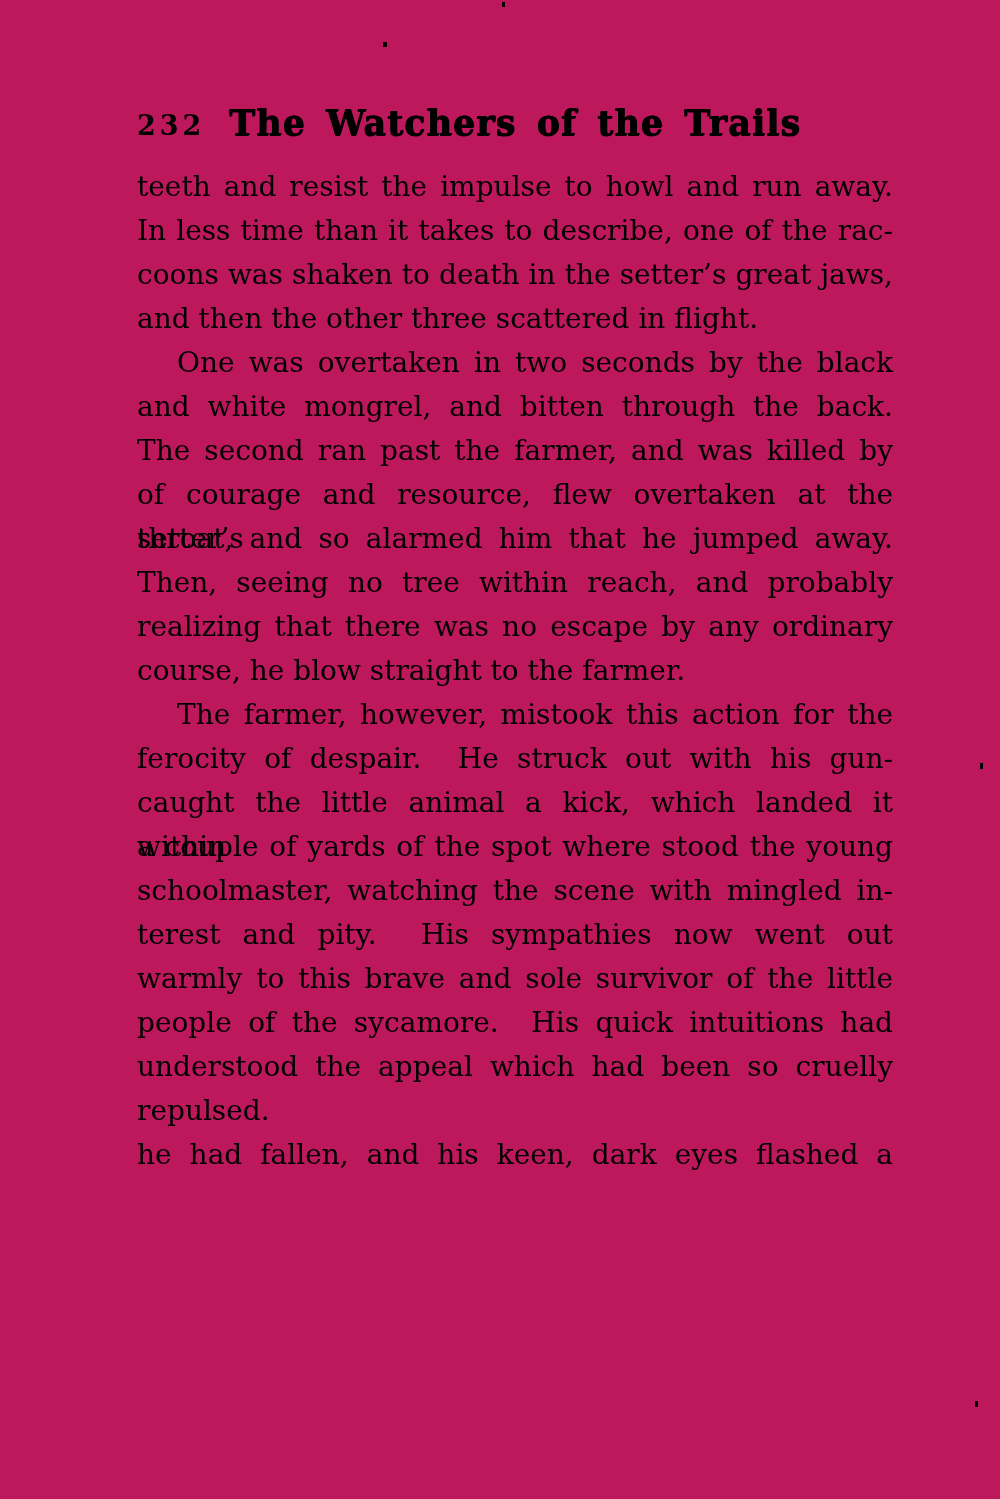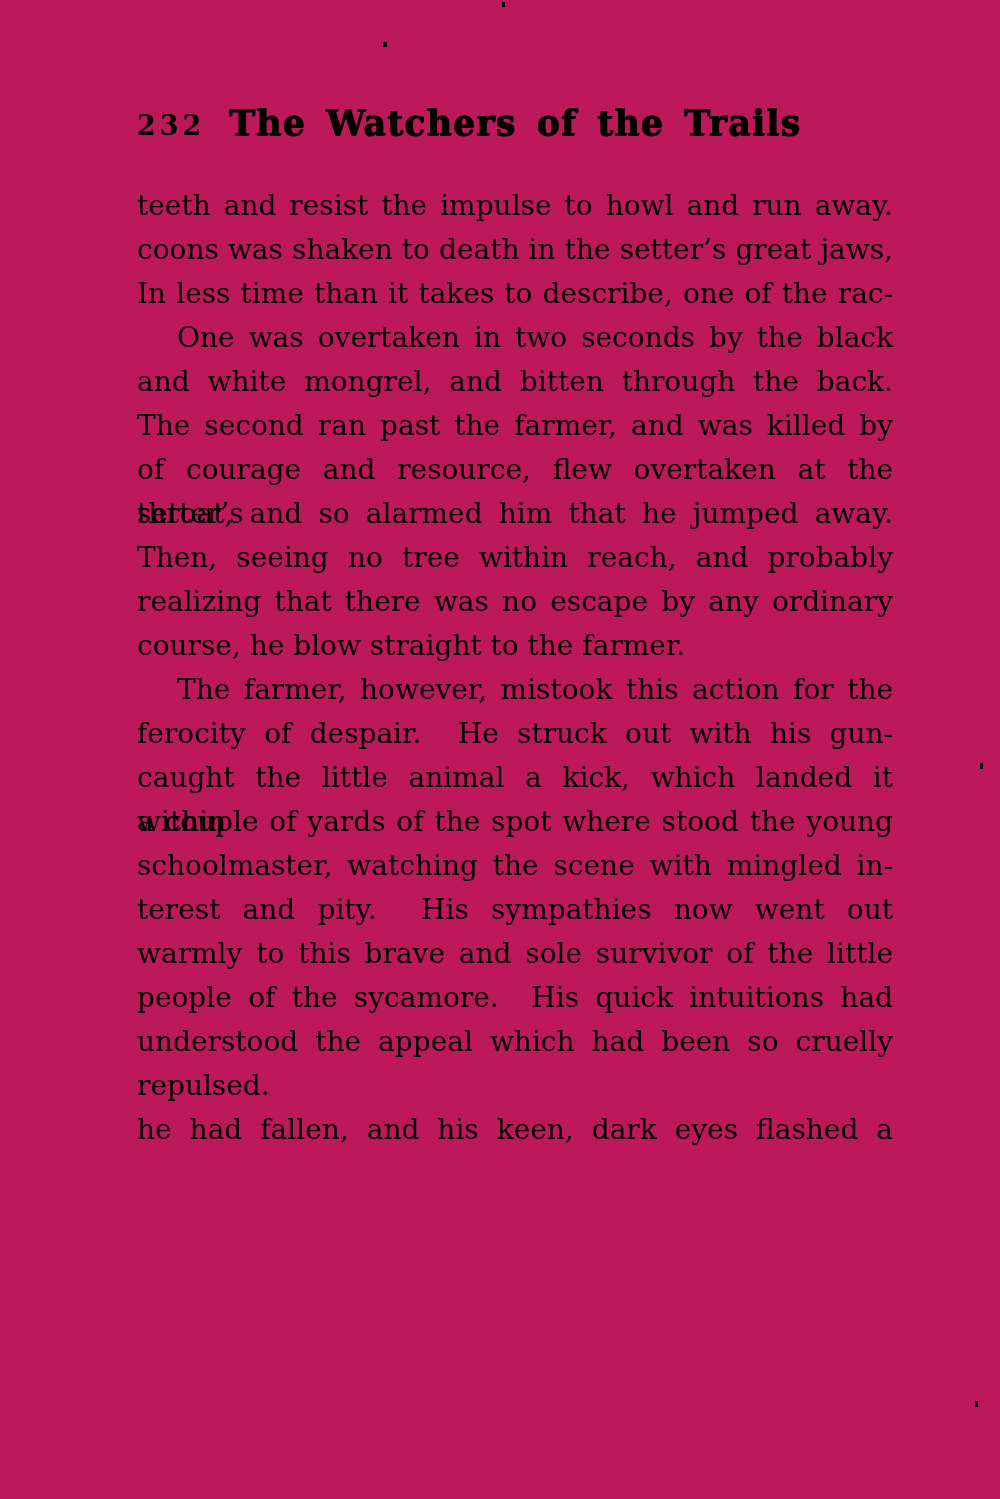--- a/index.html
+++ b/index.html
@@ -39,21 +39,21 @@
     font-size: 35px;
     font-weight: 700;
     letter-spacing: 1px;
     word-spacing: 7px;
     text-shadow: 0.8px 0 0 #000, 0 0.4px 0 #000;
     transform: scaleY(1.03);
   }
   
   .text-block {
     position: absolute;
-    top: 184px;
+    top: 165px;
     left: 137px;
     width: 756px;
     font-size: 28px;
     line-height: 44px;
     color: #000;
   }
   .line {
     text-align: justify;
     text-align-last: justify;
     -moz-text-align-last: justify;
@@ -85,22 +85,23 @@
   <span class="speck speck-3"></span>
   <span class="speck speck-4"></span>
 
   <header class="running-head">
     <span class="folio">232</span>
     <span class="head-title">The Watchers of the Trails</span>
   </header>
 
   <main class="text-block" id="text-block">
       <div class="line">teeth and resist the impulse to howl and run away.</div>
+      <div class="line">In less time than it takes to describe, one of the rac-</div>
       <div class="line">coons was shaken to death in the setter’s great jaws,</div>
-      <div class="line">In less time than it takes to describe, one of the rac-</div>
+      <div class="line para-end">and then the other three scattered in flight.</div>
       <div class="line indent">One was overtaken in two seconds by the black</div>
       <div class="line">and white mongrel, and bitten through the back.</div>
       <div class="line">The second ran past the farmer, and was killed by</div>
       <div class="line">of courage and resource, flew overtaken at the setter’s</div>
       <div class="line">throat, and so alarmed him that he jumped away.</div>
       <div class="line">Then, seeing no tree within reach, and probably</div>
       <div class="line">realizing that there was no escape by any ordinary</div>
       <div class="line para-end">course, he blow straight to the farmer.</div>
       <div class="line indent">The farmer, however, mistook this action for the</div>
       <div class="line">ferocity of despair.&nbsp; He struck out with his gun-</div>

